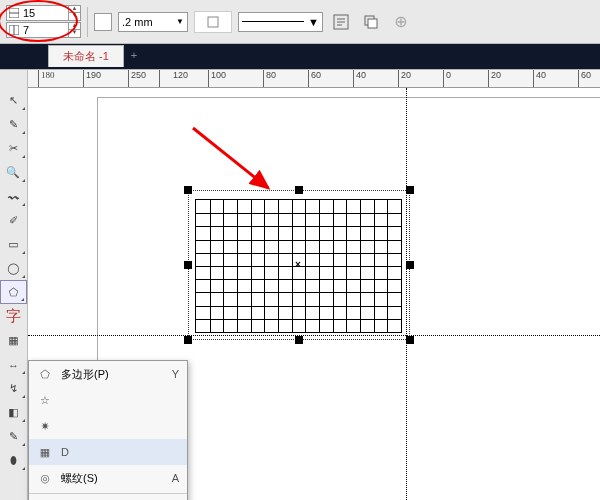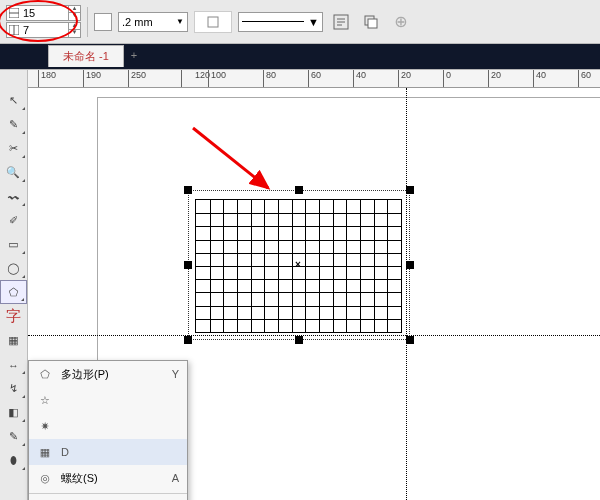--- a/index.html
+++ b/index.html
@@ -126,24 +126,24 @@
 
 <div class="tabbar">
   <div class="tab">
       <span>未命名 -1</span>
     </div>
   <div class="tab-add">+</div>
 </div>
 
 <div class="work">
   <div class="ruler-h" id="rulerH">
-      <div class="tick" style="left: 10px;">180</div>
+      <div class="tick" style="left: 10px; font-family: Liberation Serif, serif;">180</div>
       <div class="tick" style="left: 55px;">190</div>
       <div class="tick" style="left: 100px;">250</div>
-      <div class="tick" style="left: 153px; padding-left: 13px;">120</div>
+      <div class="tick" style="left: 131px; padding-left: 13px;">120</div>
       <div class="tick" style="left: 180px;">100</div>
       <div class="tick" style="left: 235px;">80</div>
       <div class="tick" style="left: 280px;">60</div>
       <div class="tick" style="left: 325px;">40</div>
       <div class="tick" style="left: 370px;">20</div>
       <div class="tick" style="left: 415px;">0</div>
       <div class="tick" style="left: 460px;">20</div>
       <div class="tick" style="left: 505px;">40</div>
       <div class="tick" style="left: 550px;">60</div>
     </div>

